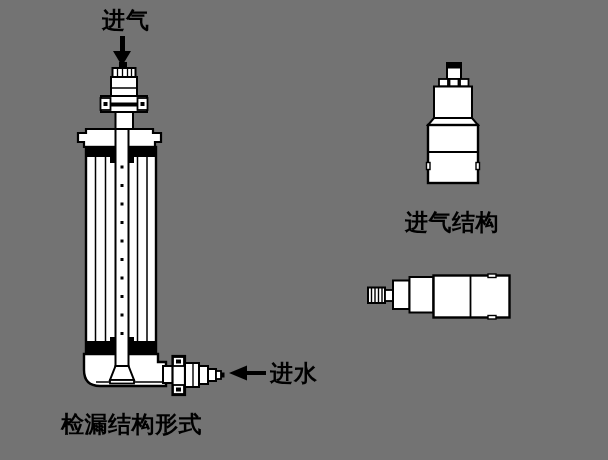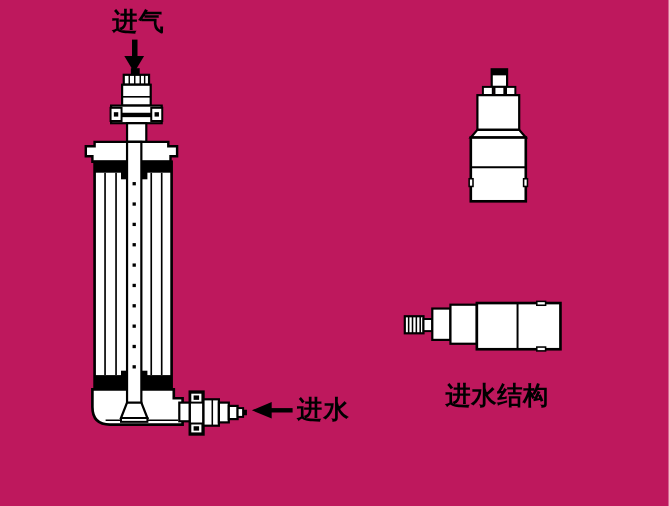--- a/index.html
+++ b/index.html
@@ -1,19 +1,19 @@
 <!DOCTYPE html>
 <html><head>
 <meta charset="utf-8">
 <style>
   html,body{margin:0;padding:0;background:#fff;}
   .canvas{
     position:relative;
     width:608px;height:460px;
-    background:#be185d;
+    background:#737373;
     font-family:"DejaVu Sans","Liberation Sans",sans-serif;
     overflow:hidden;
   }
   .diagram-svg{position:absolute;left:0;top:0;}
   .label{
     position:absolute;
     color:#000;
     font-weight:bold;
     line-height:1;
     white-space:nowrap;
@@ -136,14 +136,15 @@
       <rect x="409.5" y="277" width="24" height="35.5" fill="#fff" stroke-width="2"></rect>
       <rect x="433.5" y="275.5" width="76" height="42" fill="#fff" stroke-width="2.4"></rect>
       <path d="M470.5,275.5 V317.5" stroke-width="1.8"></path>
       <rect x="488" y="274" width="8" height="3.5" fill="#fff" stroke-width="1.4"></rect>
       <rect x="488" y="315.5" width="8" height="3.5" fill="#fff" stroke-width="1.4"></rect>
     </g>
   </svg>
 
   <div class="label label-jinqi">进气</div>
   <div class="label label-jinshui">进水</div>
-  <div class="label label-water-structure">进水结构</div>
+  <div class="label caption-left">检漏结构形式</div>
+  <div class="label label-air-structure">进气结构</div>
 </div>
 
 </body></html>

